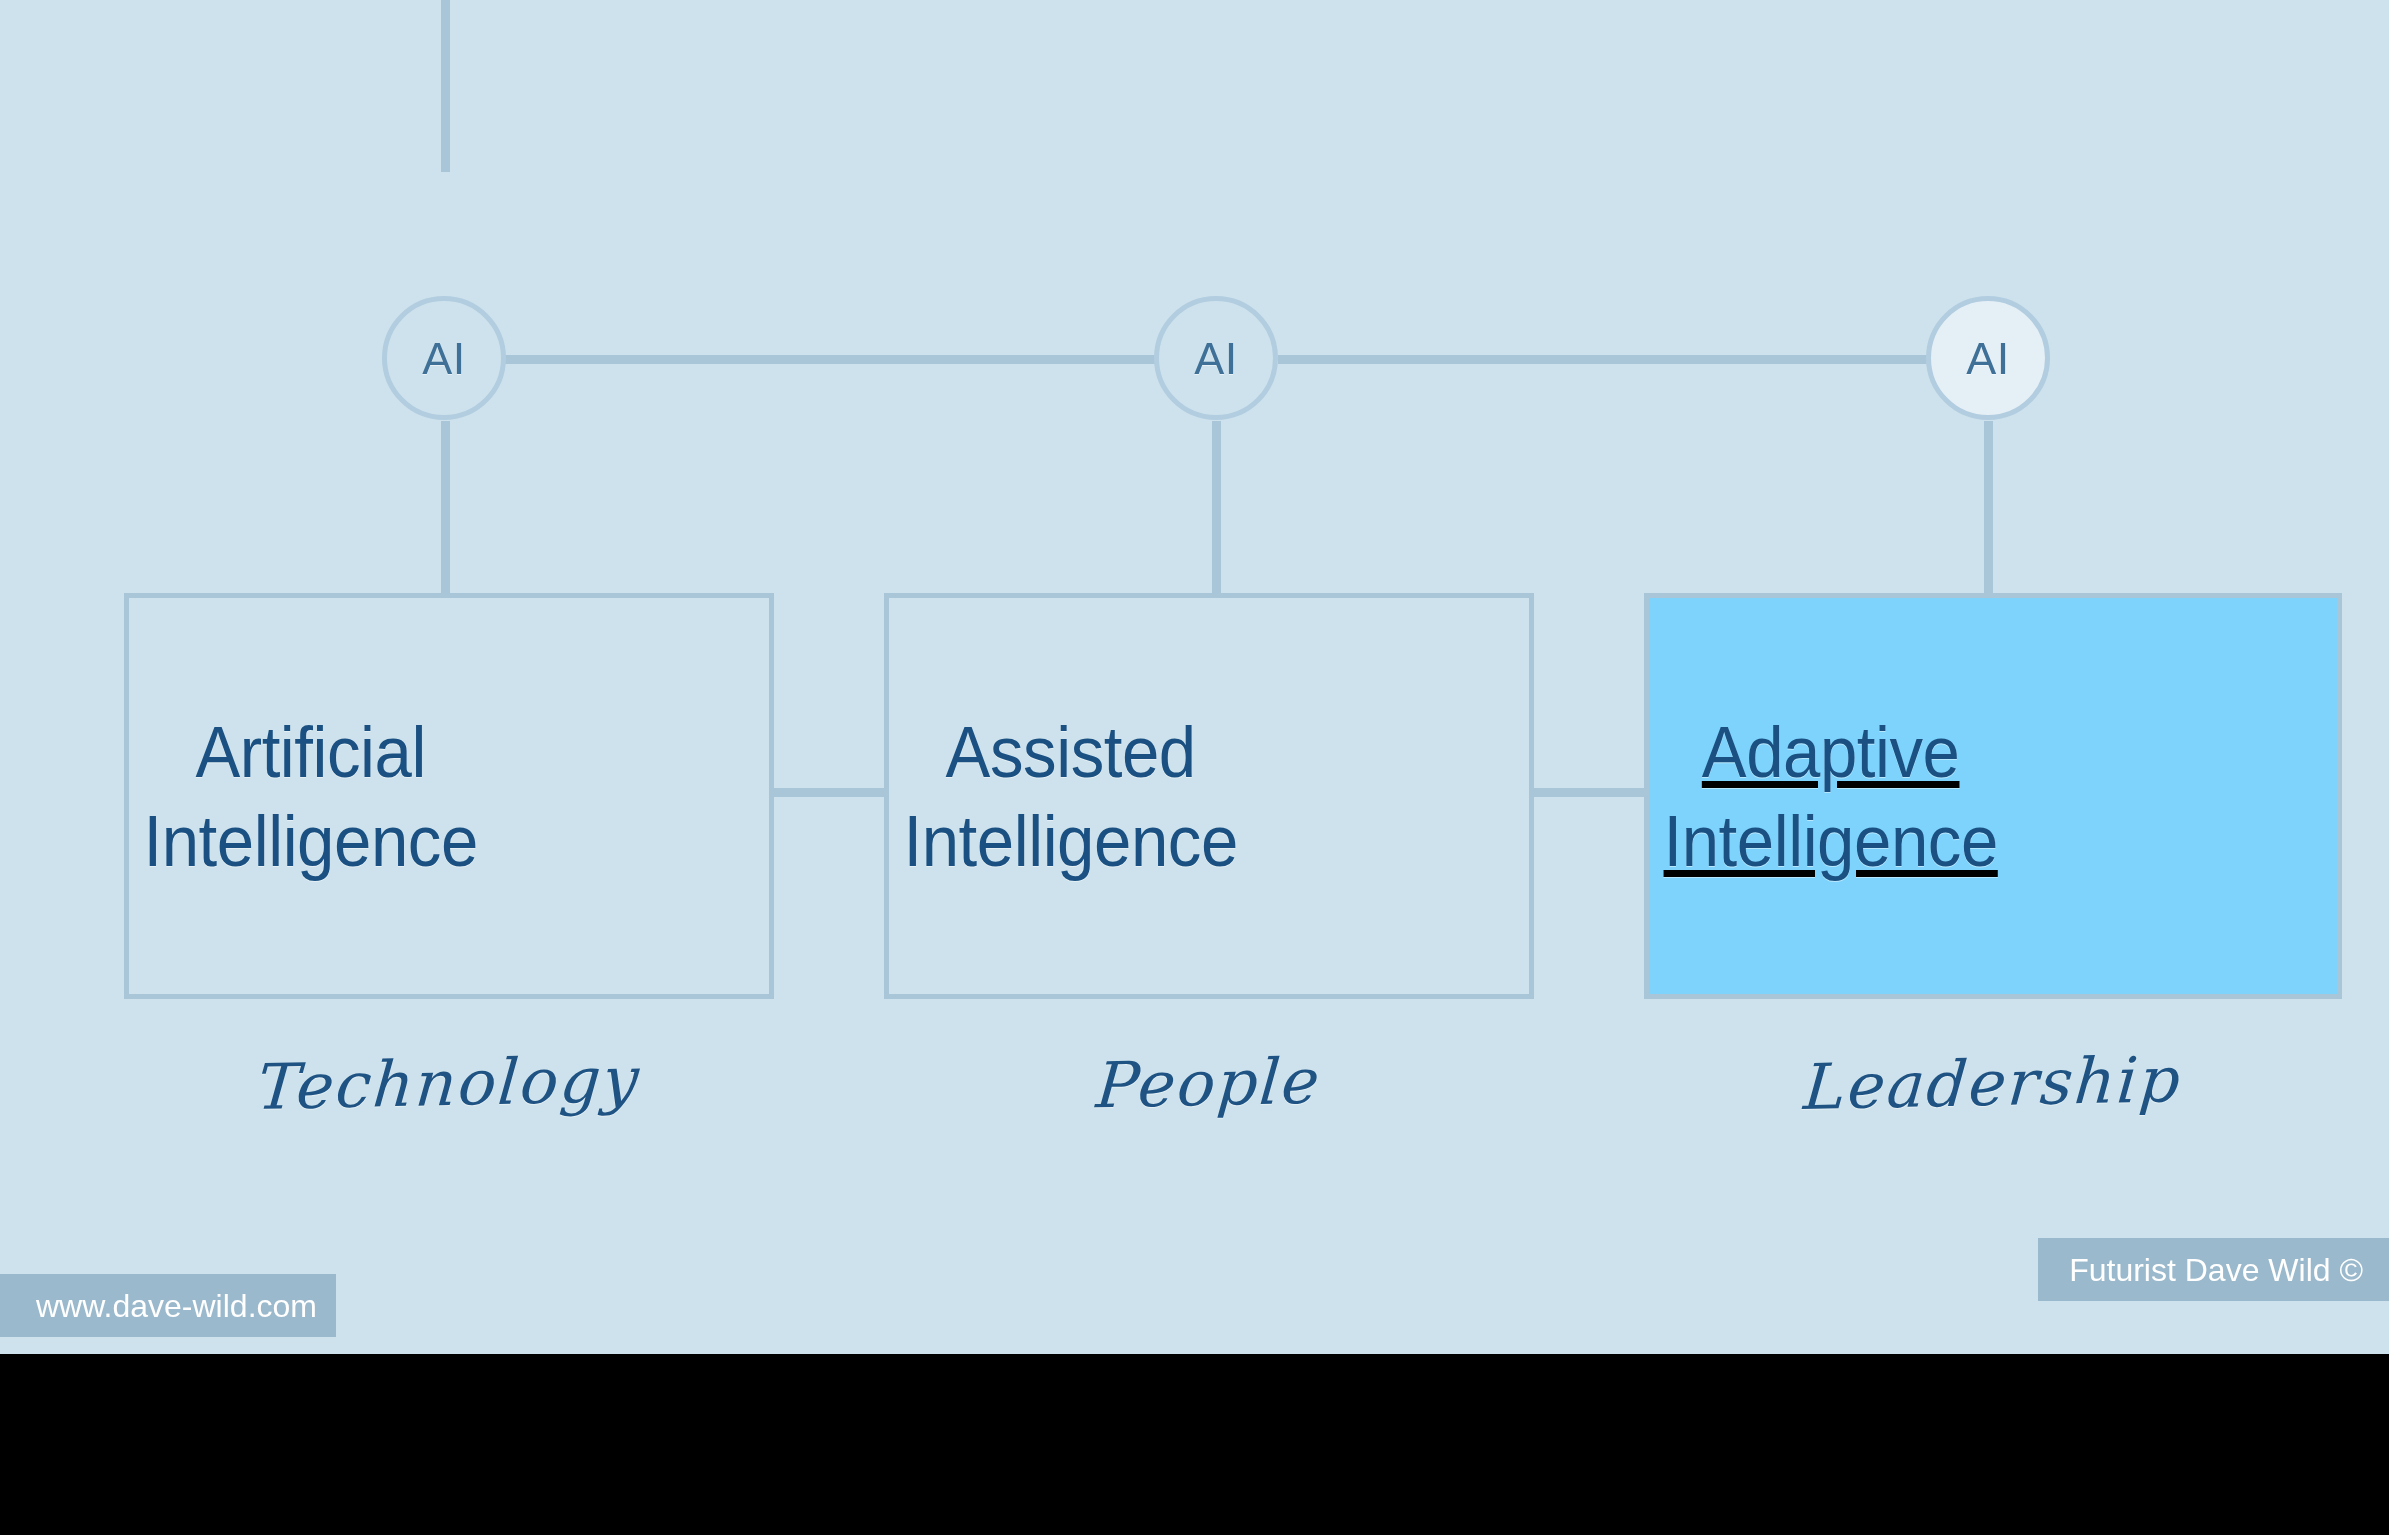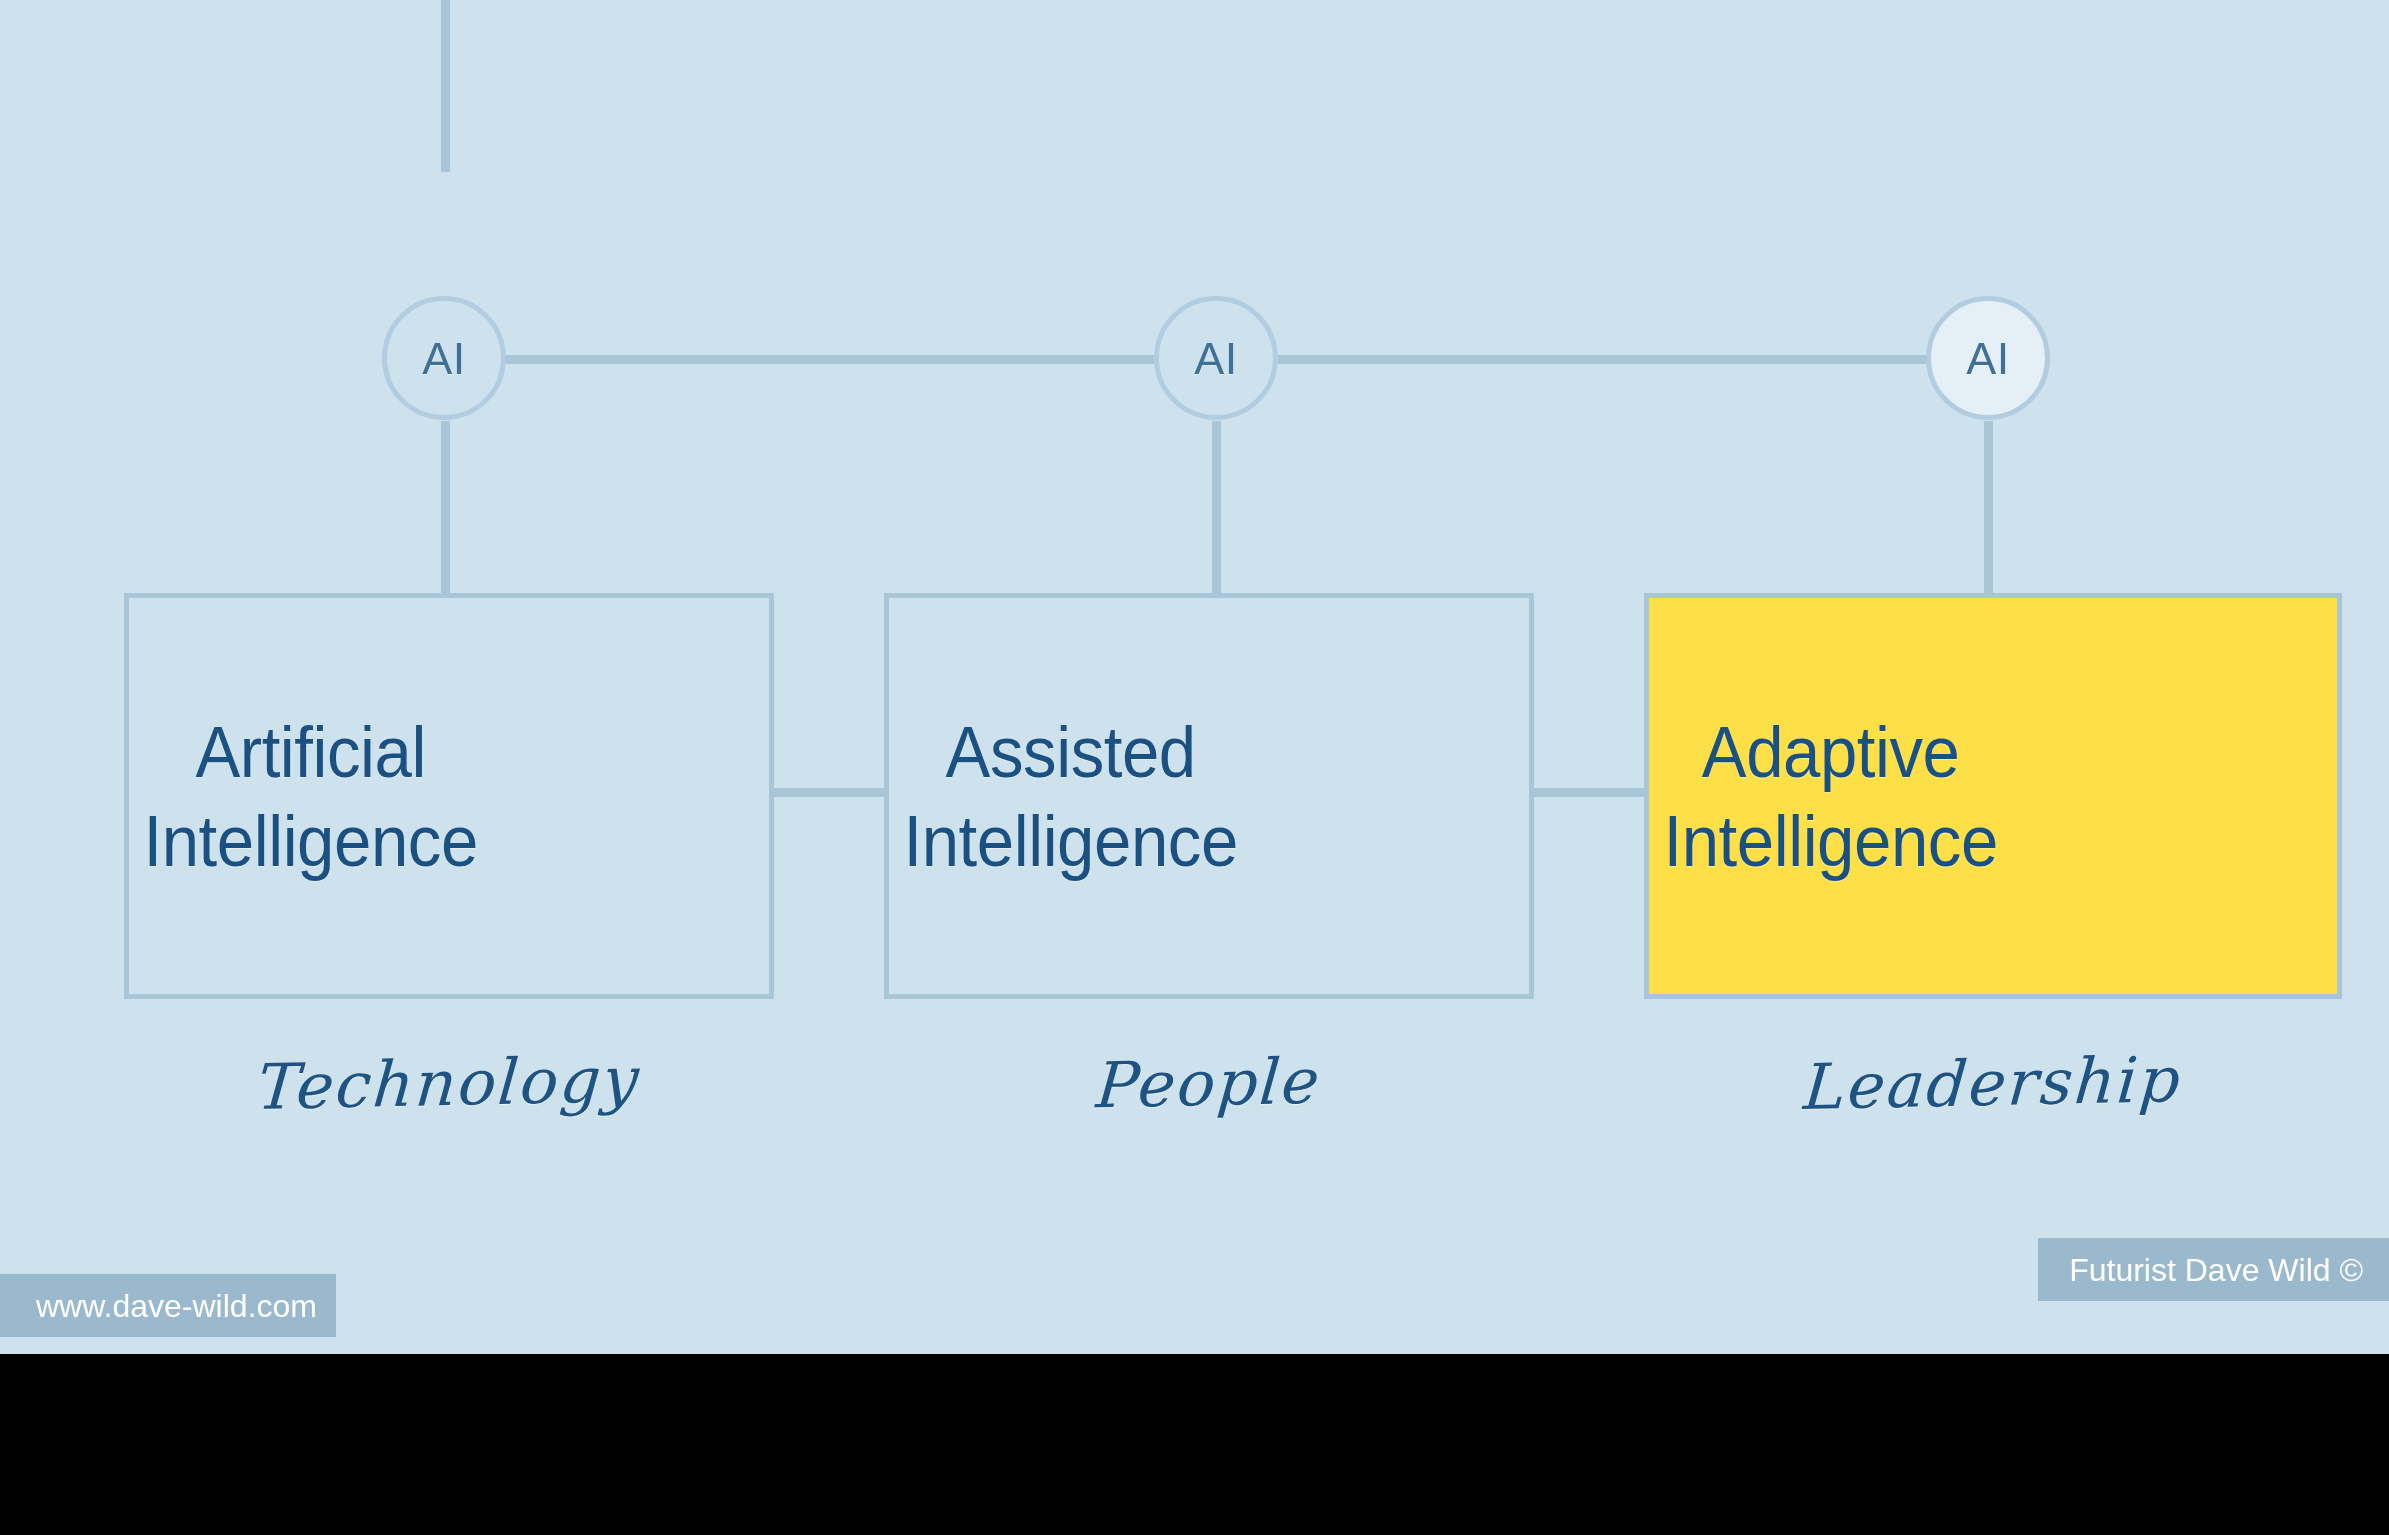--- a/index.html
+++ b/index.html
@@ -74,21 +74,22 @@
     position: absolute;
     box-sizing: border-box;
     border: 5.7px solid #a9c6d8;
     background: transparent;
     display: flex;
     align-items: center;
     justify-content: flex-start;
     text-align: center;
   }
   .concept-box.filled {
-    background: #fde047;
+    background: #7dd3fc;
+    text-decoration: underline;
   }
   .concept-text {
     font-family: "Liberation Sans", sans-serif;
     font-weight: 300;
     font-size: 73px;
     line-height: 1.22;
     color: #1b5182;
     letter-spacing: -0.5px;
     text-shadow: 0 1px 0 rgba(255,255,255,0.45);
     transform: scaleX(0.92);

